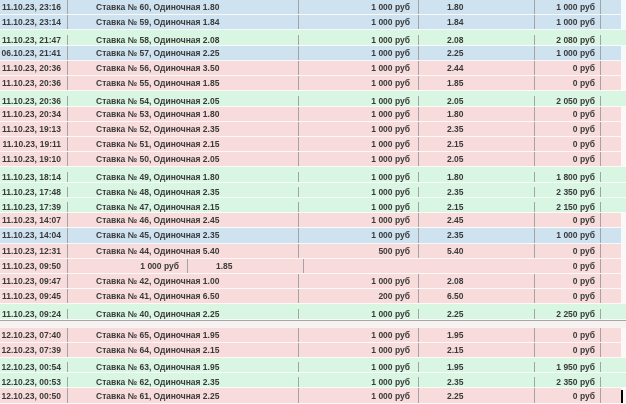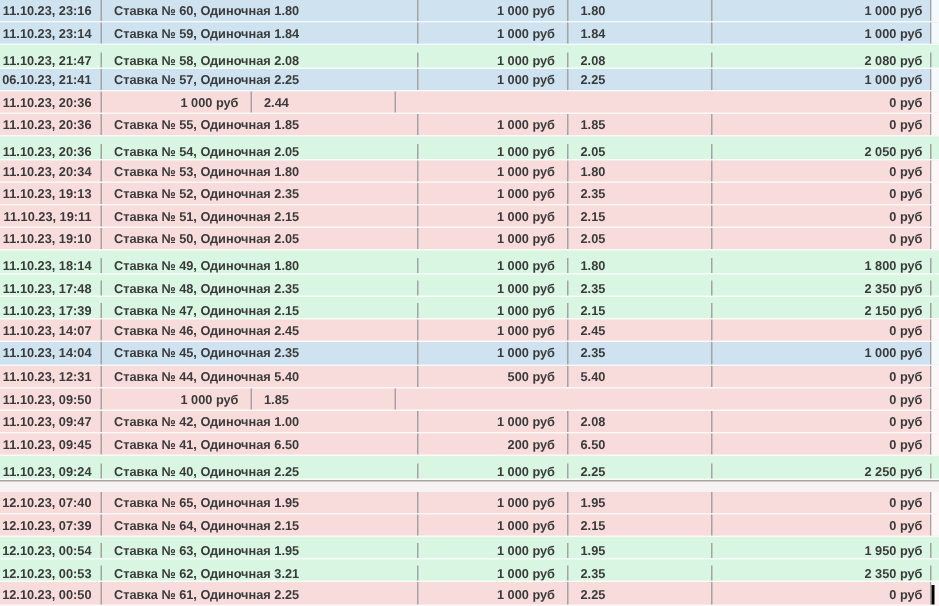--- a/index.html
+++ b/index.html
@@ -18,20 +18,21 @@
     font-size: 8.5px;
     color: var(--text, #3a3a3a);
     --rh: 15.2307px;
   }
   .group { display: block; }
   .row {
     display: flex;
     height: var(--rh);
     box-sizing: border-box;
     border-bottom: 1px solid rgba(255,255,255,0.8);
+    gap: 20px;
   }
   .row.win    { background: var(--win-bg, #d9f6e3); align-items: flex-end; }
   .row.loss   { background: var(--loss-bg, #f8dcdc); }
   .row.refund { background: var(--refund-bg, #cee2f0); }
   .cell {
     box-sizing: border-box;
     display: flex;
     align-items: center;
     overflow: hidden;
     white-space: nowrap;
@@ -100,20 +101,21 @@
         <div class="cell c-date">06.10.23, 21:41</div>
         <div class="cell c-desc">Ставка № 57, Одиночная 2.25</div>
         <div class="cell c-stake">1 000 руб</div>
         <div class="cell c-coef">2.25</div>
         <div class="cell c-result">1 000 руб</div>
         <div class="cell c-edge"></div>
       </div>
 
       <div class="row loss">
         <div class="cell c-date">11.10.23, 20:36</div>
+        <div class="cell c-desc">Ставка № 56, Одиночная 3.50</div>
         <div class="cell c-stake">1 000 руб</div>
         <div class="cell c-coef">2.44</div>
         <div class="cell c-result">0 руб</div>
         <div class="cell c-edge"></div>
       </div>
 
       <div class="row loss">
         <div class="cell c-date">11.10.23, 20:36</div>
         <div class="cell c-desc">Ставка № 55, Одиночная 1.85</div>
         <div class="cell c-stake">1 000 руб</div>
@@ -283,21 +285,21 @@
         <div class="cell c-date">12.10.23, 00:54</div>
         <div class="cell c-desc">Ставка № 63, Одиночная 1.95</div>
         <div class="cell c-stake">1 000 руб</div>
         <div class="cell c-coef">1.95</div>
         <div class="cell c-result">1 950 руб</div>
         <div class="cell c-edge"></div>
       </div>
 
       <div class="row win">
         <div class="cell c-date">12.10.23, 00:53</div>
-        <div class="cell c-desc">Ставка № 62, Одиночная 3.21</div>
+        <div class="cell c-desc">Ставка № 62, Одиночная 2.35</div>
         <div class="cell c-stake">1 000 руб</div>
         <div class="cell c-coef">2.35</div>
         <div class="cell c-result">2 350 руб</div>
         <div class="cell c-edge"></div>
       </div>
 
       <div class="row loss">
         <div class="cell c-date">12.10.23, 00:50</div>
         <div class="cell c-desc">Ставка № 61, Одиночная 2.25</div>
         <div class="cell c-stake">1 000 руб</div>

